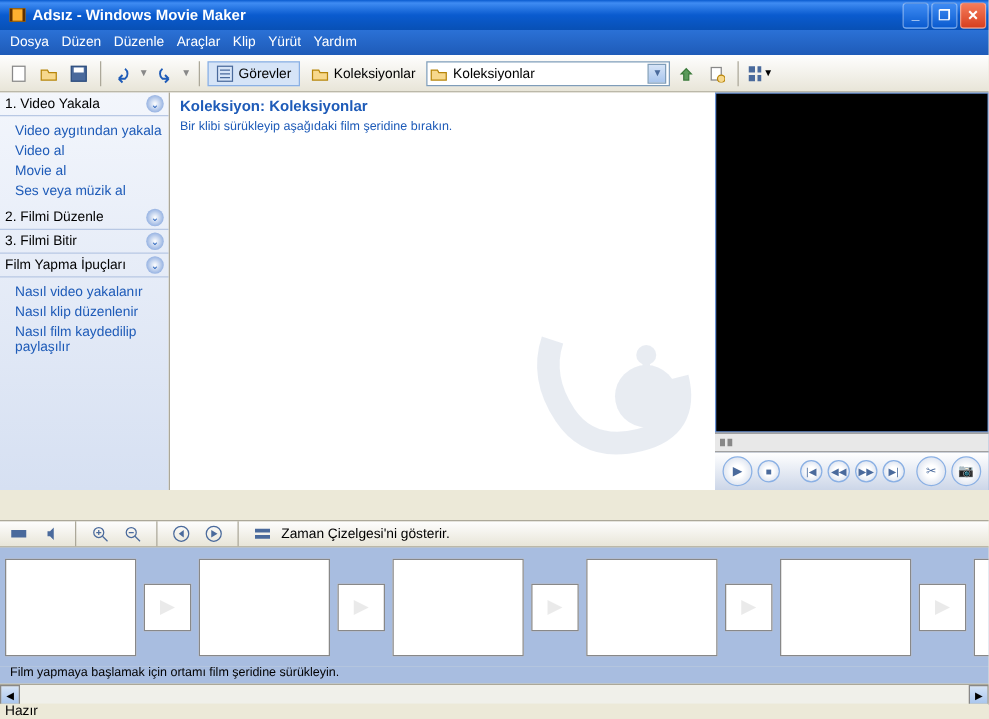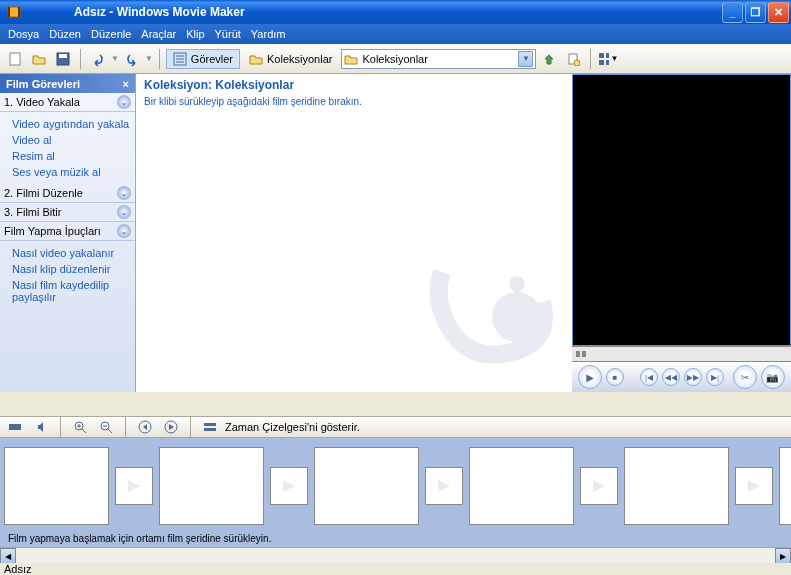--- a/index.html
+++ b/index.html
@@ -1,19 +1,19 @@
 <!DOCTYPE html>
 <html><head>
 <meta charset="utf-8">
 <style>
 * { margin: 0; padding: 0; box-sizing: border-box; font-family: Tahoma, sans-serif; font-size: 11px; }
 body { width: 791px; height: 575px; background: #ece9d8; overflow: hidden; display: flex; flex-direction: column; }
 .titlebar { height: 24px; background: linear-gradient(to bottom, #0a5bcf 0%, #3f8cf3 10%, #0a5bcf 50%, #0850b5 100%); display: flex; align-items: center; padding: 0 2px; color: #fff; }
 .titlebar .icon { width: 16px; height: 16px; margin: 0 4px; }
-.titlebar .title { flex: 1; font-weight: bold; font-size: 12px; margin-left: 48px; }
+.titlebar .title { flex: 1; font-weight: bold; font-size: 12px; }
 .winbtn { width: 21px; height: 21px; margin-left: 2px; border-radius: 3px; border: 1px solid rgba(255,255,255,0.4); display: flex; align-items: center; justify-content: center; font-family: Arial; font-weight: bold; color: #fff; cursor: pointer; }
 .winbtn.min, .winbtn.max { background: linear-gradient(to bottom, #3f8cf3, #0a5bcf); }
 .winbtn.close { background: linear-gradient(to bottom, #f57c5a, #d73f1f); }
 .menubar { height: 20px; background: linear-gradient(to bottom, #2b71d6, #1e5bb8); display: flex; align-items: center; padding: 0 8px; color: #fff; gap: 10px; text-align: center; }
 .menubar span { cursor: pointer; }
 .toolbar { height: 30px; background: linear-gradient(to bottom, #fefefe, #e8e5d8); border-bottom: 1px solid #aca899; display: flex; align-items: center; padding: 0 4px; gap: 2px; }
 .tbtn { width: 22px; height: 22px; display: flex; align-items: center; justify-content: center; border: 1px solid transparent; cursor: pointer; }
 .tsep { width: 1px; height: 20px; background: #aca899; margin: 0 4px; }
 .ttext { display: flex; align-items: center; gap: 4px; padding: 2px 6px; border: 1px solid transparent; cursor: pointer; }
 .ttext.active { border: 1px solid #8ab0e4; background: #d6e4f7; }
@@ -146,32 +146,28 @@
         <rect x="8" y="1" width="5" height="5" fill="#4a6a9c"></rect>
         <rect x="1" y="8" width="5" height="5" fill="#4a6a9c"></rect>
         <rect x="8" y="8" width="5" height="5" fill="#4a6a9c"></rect>
       </svg>
       <span style="font-size:8px;margin-left:2px">▼</span>
     </div>
 </div>
 
 <div class="main">
   <div class="tasks">
-    <div class="tasks-hdr">
-      <span>Film Görevleri</span>
-      <span class="x">×</span>
-    </div>
     <div class="task-sec">
         <span>1. Video Yakala</span>
         <div class="chev">⌄</div>
       </div>
     <div class="task-links">
       <a>Video aygıtından yakala</a>
       <a>Video al</a>
-      <a>Resim al</a>
+      <a>Movie al</a>
       <a>Ses veya müzik al</a>
     </div>
     <div class="task-sec">
         <span>2. Filmi Düzenle</span>
         <div class="chev">⌄</div>
       </div>
     <div class="task-sec">
         <span>3. Filmi Bitir</span>
         <div class="chev">⌄</div>
       </div>
@@ -306,14 +302,14 @@
 
 <div class="tl-hint">Film yapmaya başlamak için ortamı film şeridine sürükleyin.</div>
 
 <div class="hscroll">
   <div class="arr">◀</div>
   <div class="track"></div>
   <div class="arr">▶</div>
 </div>
 
 <div class="status">
-  <span>Adsız</span>
+  <span>Hazır</span>
 </div>
 
 </body></html>

